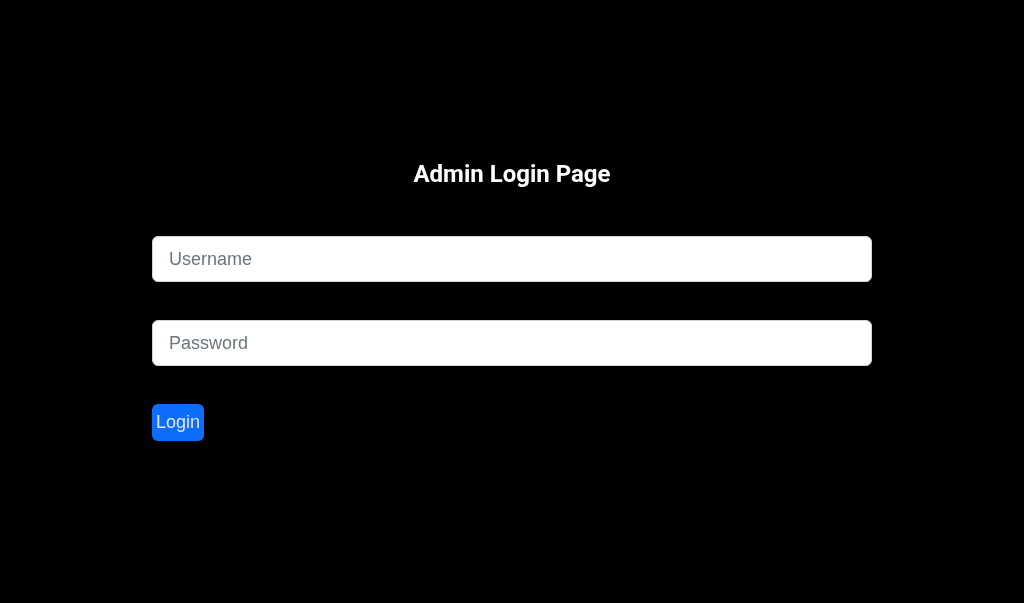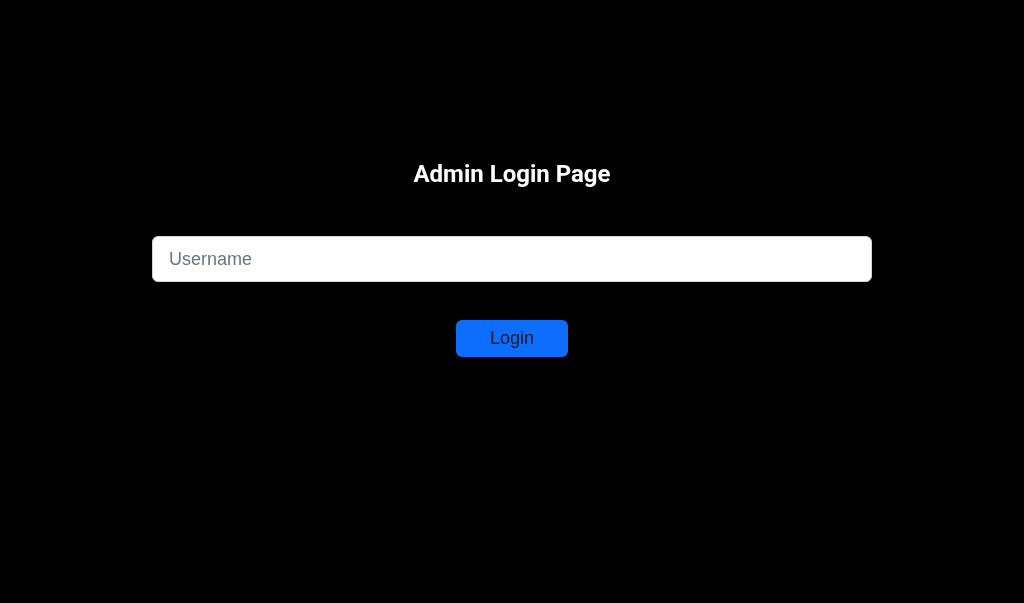--- a/index.html
+++ b/index.html
@@ -20,48 +20,49 @@
     .page-title {
       color: #ffffff;
       font-size: 24px;
       font-weight: 700;
       margin-bottom: 48px;
     }
     .form-container {
       width: 720px;
       display: flex;
       flex-direction: column;
-      align-items: center;
+      align-items: flex-start;
     }
     .input-field {
       width: 100%;
       height: 46px;
       padding: 10px 16px;
       font-size: 18px;
       color: #495057;
       background-color: #ffffff;
       border: 1px solid #ced4da;
       border-radius: 6px;
       margin-bottom: 38px;
       outline: none;
     }
     .input-field::placeholder {
       color: #6c757d;
     }
     .login-button {
       background-color: #0d6efd;
-      color: #0f172a;
+      color: #e5e5e5;
       font-size: 18px;
-      padding: 8px 34px;
+      padding: 8px 4px;
       border: none;
       border-radius: 6px;
       cursor: pointer;
     }
   </style>
 </head>
 <body>
 
 <h1 class="page-title">Admin Login Page</h1>
 
 <div class="form-container">
   <input type="text" class="input-field" placeholder="Username" style="">
+  <input type="password" class="input-field" placeholder="Password" style="">
   <button class="login-button">Login</button>
 </div>
 
 </body></html>

